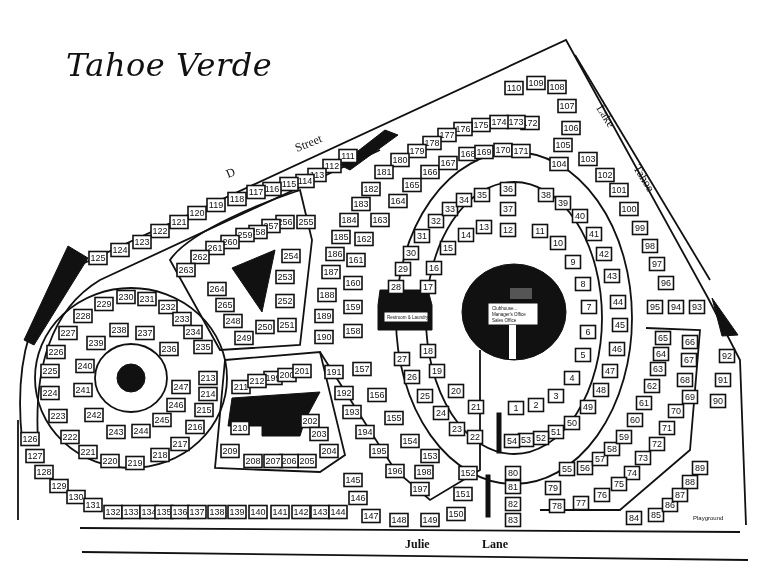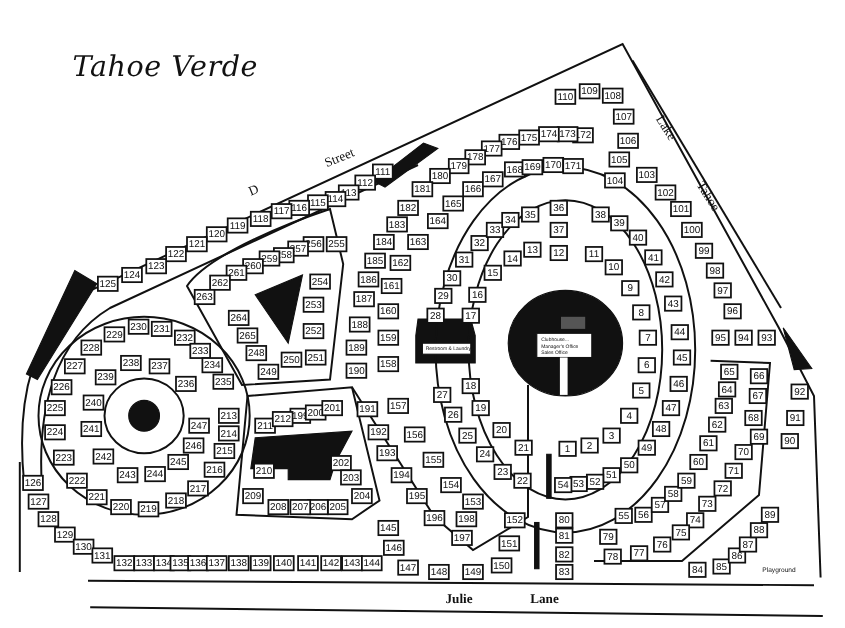--- a/index.html
+++ b/index.html
@@ -1,18 +1,18 @@
 <!DOCTYPE html>
 <html><head>
 <meta charset="utf-8">
 <style>
   html,body{margin:0;padding:0;background:#ffffff;}
   body{width:768px;height:571px;overflow:hidden;position:relative;font-family:"Liberation Sans",sans-serif;}
   #map{position:absolute;left:0;top:0;width:768px;height:571px;}
-  .title{position:absolute;left:66px;top:46px;font-family:"DejaVu Serif",serif;font-style:italic;font-size:26px;color:#111;letter-spacing:0.5px;}
+  .title{position:absolute;left:66px;top:46px;font-family:"DejaVu Serif",serif;font-style:italic;font-size:32px;color:#111;letter-spacing:0.5px;}
   .lot{fill:#fff;stroke:#111;stroke-width:1.6;}
   .lotlbl{font-family:"Liberation Sans",sans-serif;font-size:9px;fill:#111;text-anchor:middle;dominant-baseline:middle;}
   .road{fill:none;stroke:#111;stroke-width:1.8;}
   .black{fill:#111;stroke:#111;}
   .street{font-family:"Liberation Serif",serif;font-size:12px;fill:#111;}
   .sign{fill:#fff;stroke:#111;stroke-width:1;}
   .signtxt{font-family:"Liberation Sans",sans-serif;font-size:4.5px;fill:#111;}
   .pg{font-family:"Liberation Sans",sans-serif;font-size:6px;fill:#111;}
 </style>
 </head>

